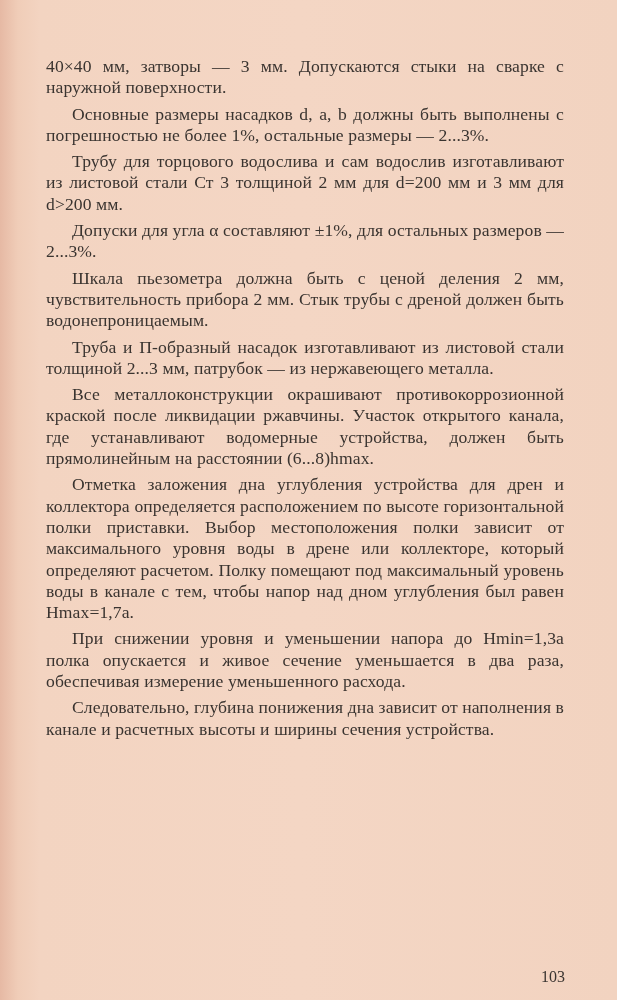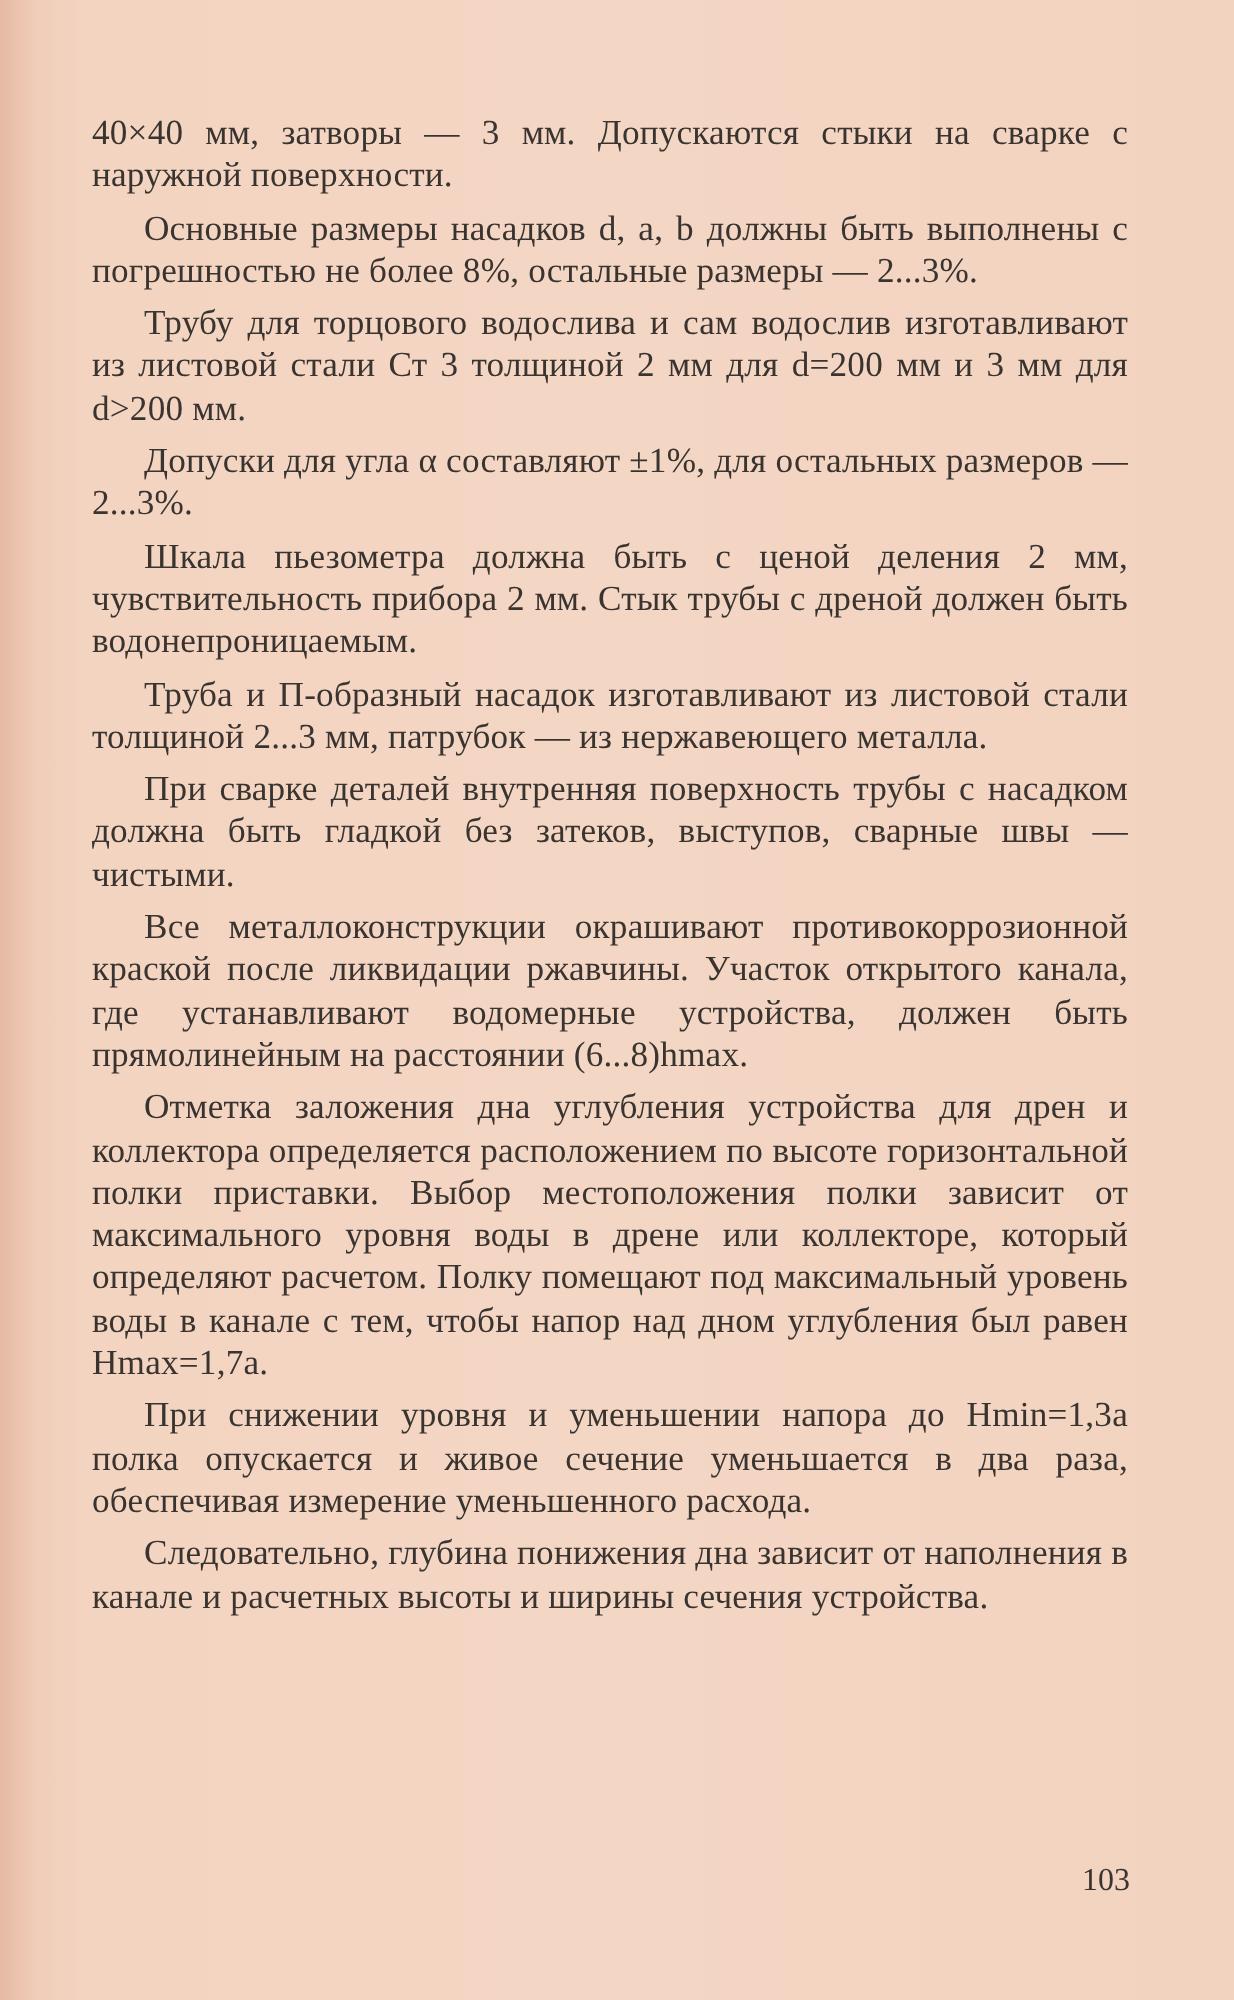--- a/index.html
+++ b/index.html
@@ -28,37 +28,36 @@
     text-indent: 26px;
     margin: 0 0 5px 0;
     letter-spacing: 0.1px;
   }
   .para.first {
     text-indent: 0;
   }
   .page-number {
     position: absolute;
     left: 515px;
-    top: 932px;
+    top: 968px;
     width: 50px;
     text-align: right;
     font-size: 16px;
     color: #3a3430;
   }
 </style>
 </head>
 <body>
 
 <div class="page">
   <p class="para first">40×40 мм, затворы — 3 мм. Допускаются стыки на сварке с наружной поверхности.</p>
-  <p class="para">Основные размеры насадков d, a, b должны быть выполнены с погрешностью не более 8%, остальные размеры — 2...3%.</p>
+  <p class="para">Основные размеры насадков d, a, b должны быть выполнены с погрешностью не более 1%, остальные размеры — 2...3%.</p>
   <p class="para">Трубу для торцового водослива и сам водослив изготавливают из листовой стали Ст 3 толщиной 2 мм для d=200 мм и 3 мм для d&gt;200 мм.</p>
   <p class="para">Допуски для угла α составляют ±1%, для остальных размеров — 2...3%.</p>
   <p class="para">Шкала пьезометра должна быть с ценой деления 2 мм, чувствительность прибора 2 мм. Стык трубы с дреной должен быть водонепроницаемым.</p>
   <p class="para">Труба и П-образный насадок изготавливают из листовой стали толщиной 2...3 мм, патрубок — из нержавеющего металла.</p>
-  <p class="para">При сварке деталей внутренняя поверхность трубы с насадком должна быть гладкой без затеков, выступов, сварные швы — чистыми.</p>
   <p class="para">Все металлоконструкции окрашивают противокоррозионной краской после ликвидации ржавчины. Участок открытого канала, где устанавливают водомерные устройства, должен быть прямолинейным на расстоянии (6...8)hmax.</p>
   <p class="para">Отметка заложения дна углубления устройства для дрен и коллектора определяется расположением по высоте горизонтальной полки приставки. Выбор местоположения полки зависит от максимального уровня воды в дрене или коллекторе, который определяют расчетом. Полку помещают под максимальный уровень воды в канале с тем, чтобы напор над дном углубления был равен Hmax=1,7a.</p>
   <p class="para">При снижении уровня и уменьшении напора до Hmin=1,3a полка опускается и живое сечение уменьшается в два раза, обеспечивая измерение уменьшенного расхода.</p>
   <p class="para">Следовательно, глубина понижения дна зависит от наполнения в канале и расчетных высоты и ширины сечения устройства.</p>
 </div>
 
 <div class="page-number">103</div>
 
 </body></html>

